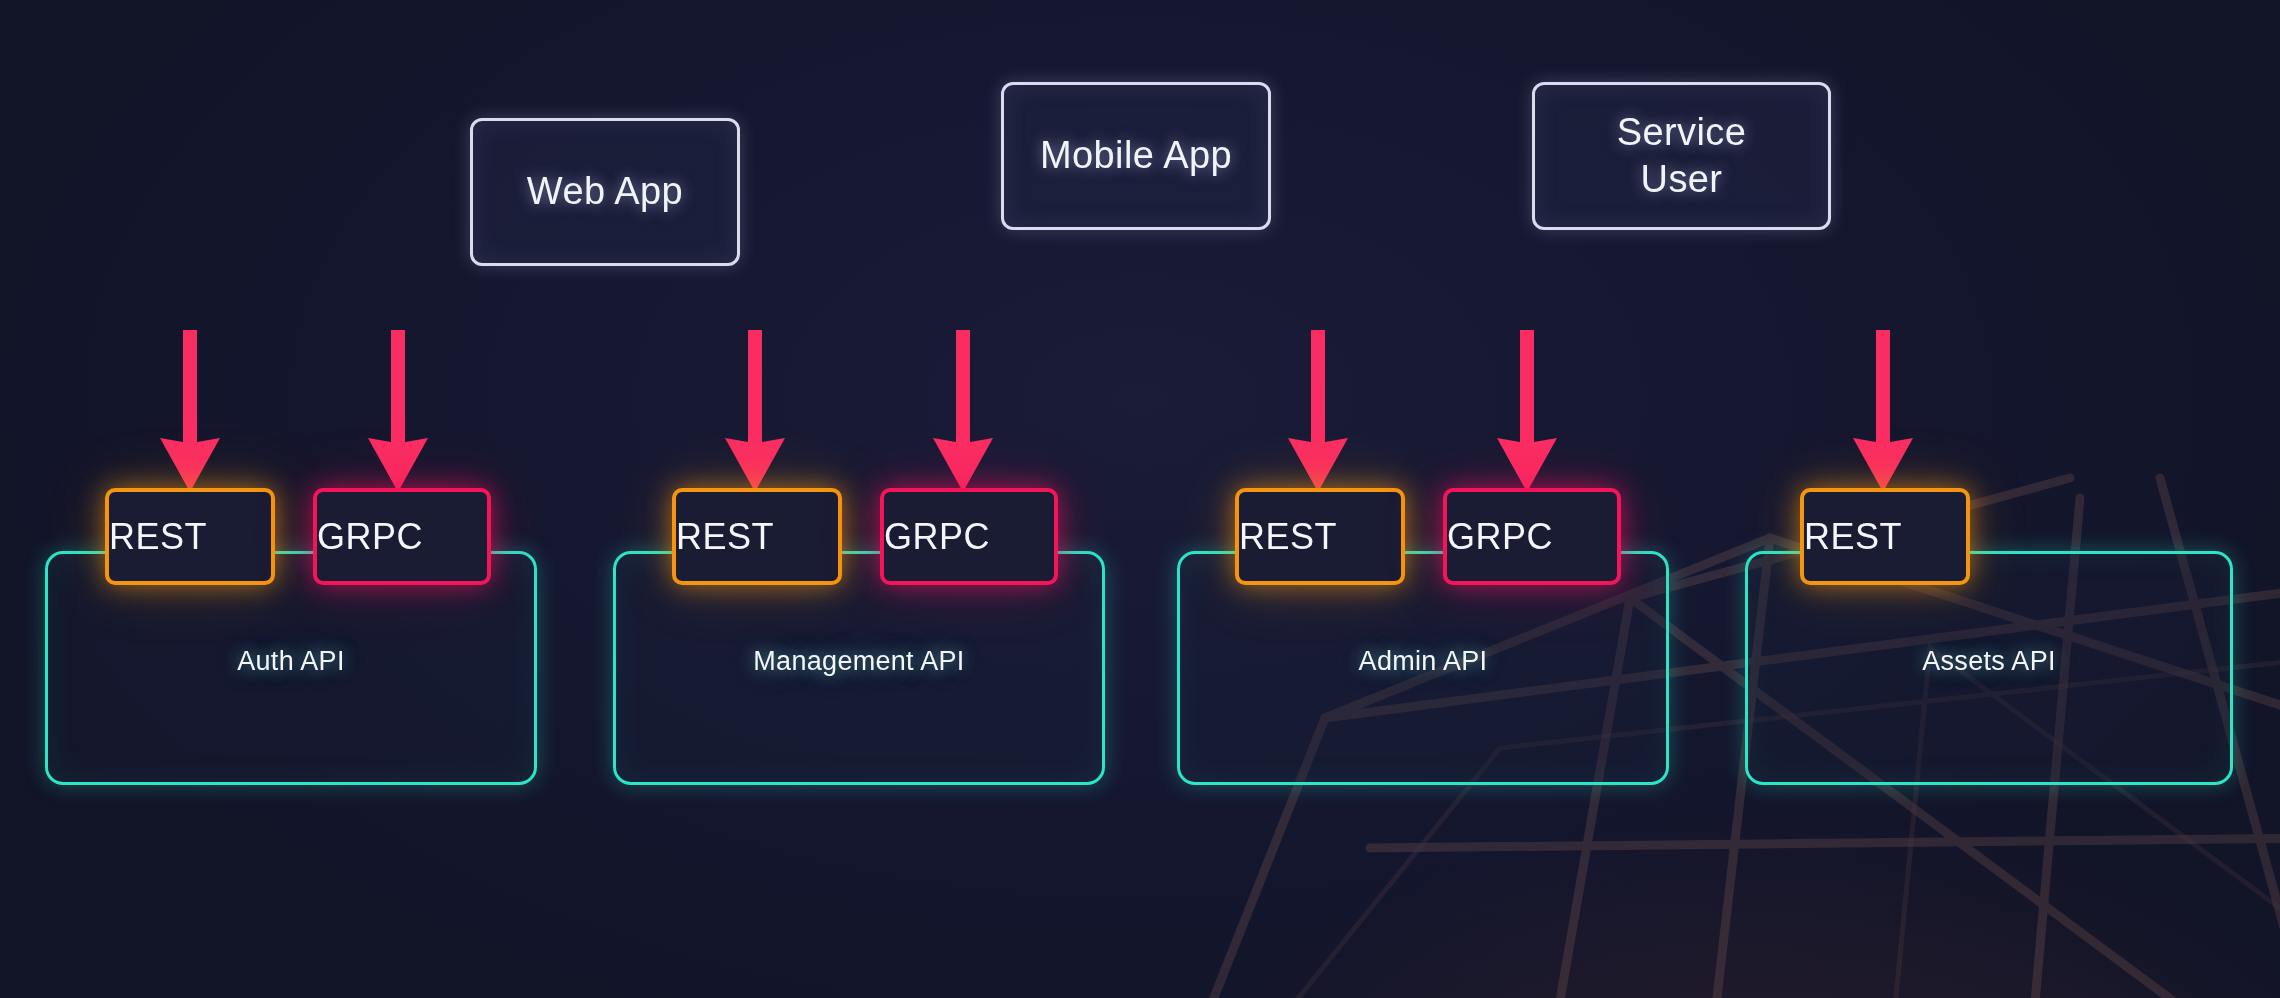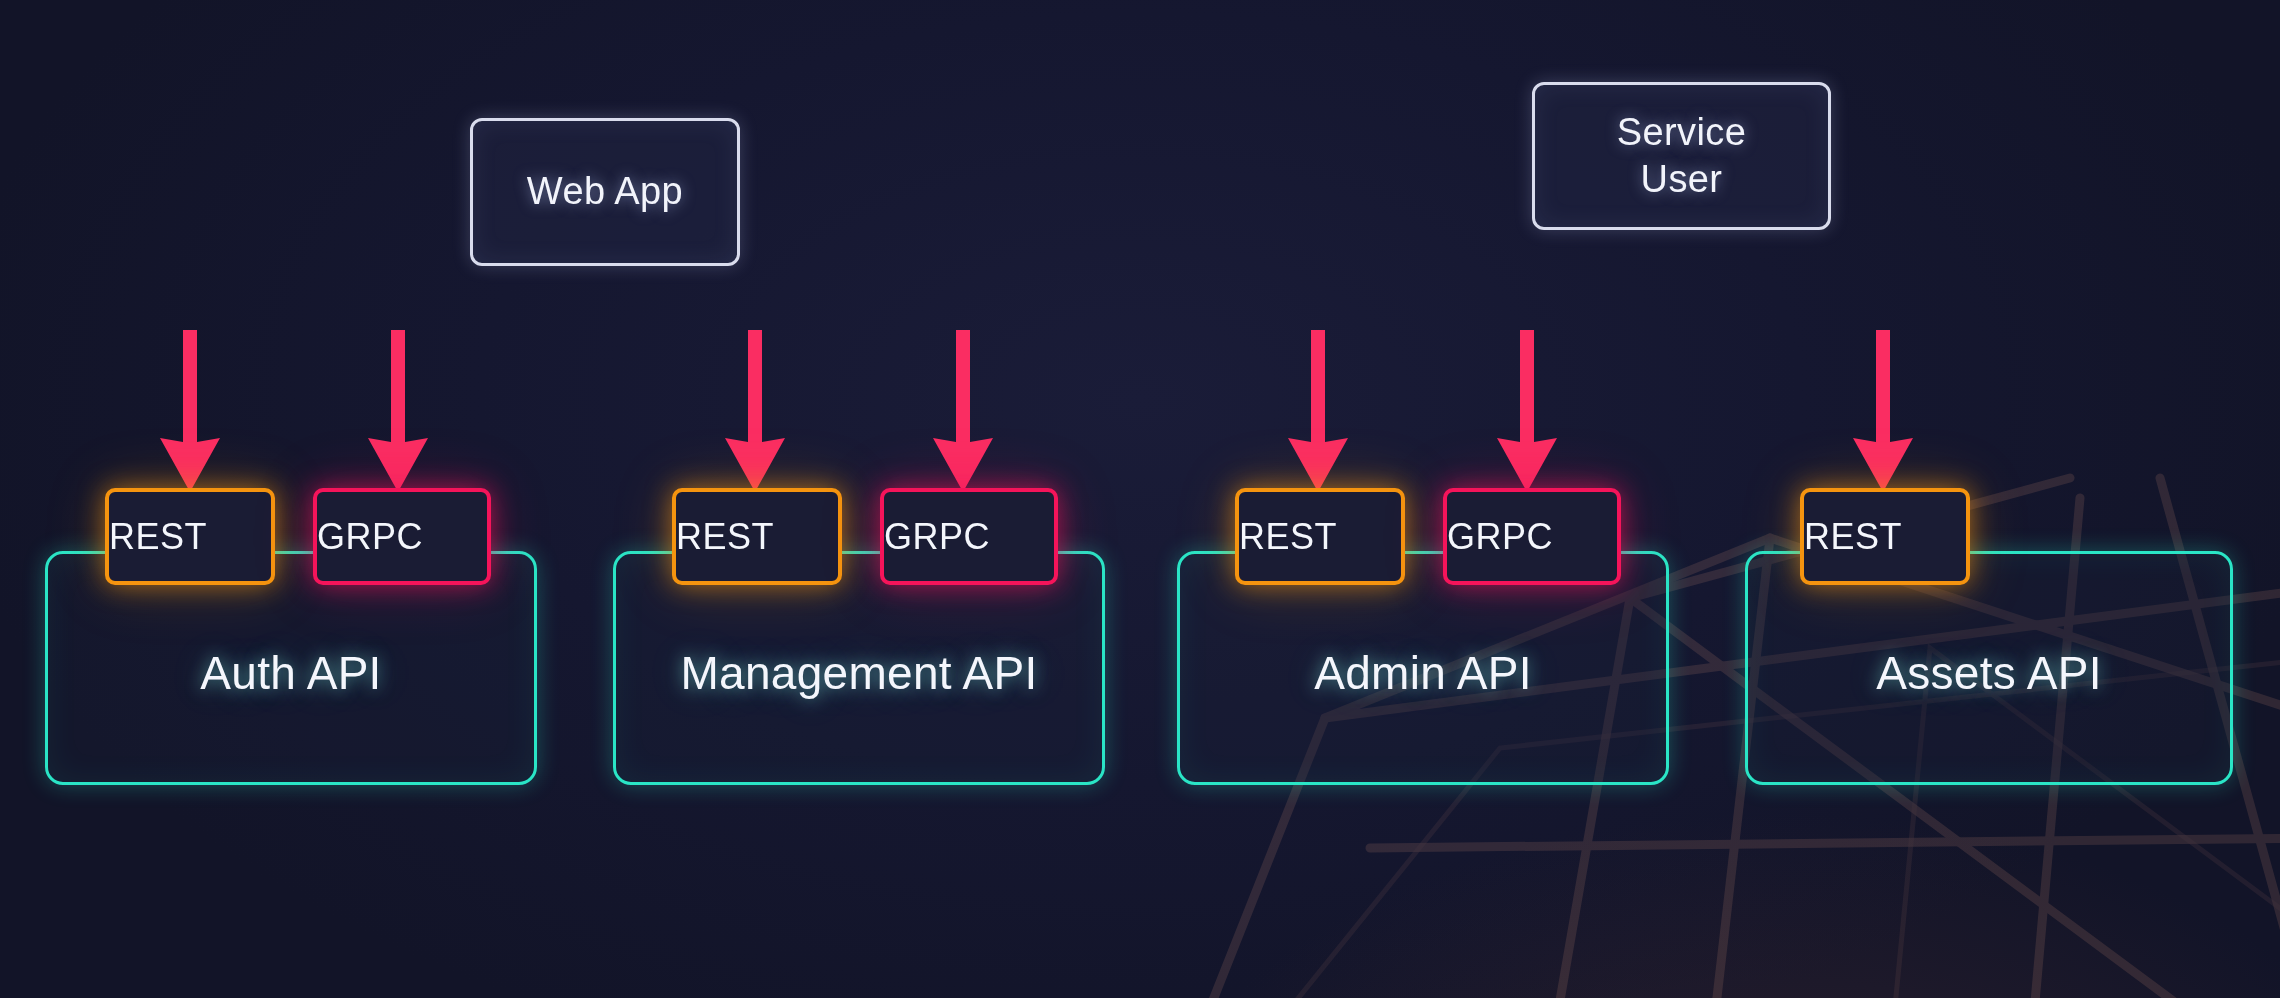--- a/index.html
+++ b/index.html
@@ -71,21 +71,21 @@
       0 0 22px rgba(42,229,198,0.30),
       inset 0 0 34px rgba(42,229,198,0.07);
   }
   .api-label {
     position: absolute;
     left: 0;
     right: 0;
     top: 92px;
     text-align: center;
     color: #f4f6fc;
-    font-size: 46px;
+    font-size: 27px;
     font-weight: 300;
     letter-spacing: 0.3px;
     text-shadow: 0 0 16px rgba(130,240,225,0.55), 0 0 34px rgba(90,200,220,0.30);
     pointer-events: none;
   }
 
   
   .badge {
     position: absolute;
     box-sizing: border-box;
@@ -127,20 +127,23 @@
     <g stroke="#b4786a" stroke-width="5" fill="none" opacity="0.35">
       <path d="M 180 640 L 430 330 L 1250 240"></path>
       <path d="M 820 640 L 860 230 L 1250 520"></path>
     </g>
   </svg>
 
   <div class="client-box" style="left:470px; top:82px; width:270px; height:148px;margin-top:36px;">
     <span>Web App</span>
   </div>
 
+  <div class="client-box" style="left:1001px; top:82px; width:270px; height:148px;">
+    <span>Mobile App</span>
+  </div>
 
   <div class="client-box" style="left:1532px; top:82px; width:299px; height:148px; padding:0 60px;">
     <span>Service User</span>
   </div>
 
   <svg class="arrow" style="left:150px; top:330px; width:80px; height:162px;" viewBox="0 0 80 162">
     <path d="M 33 0 L 47 0 L 47 112 L 70 108 L 40 162 L 10 108 L 33 112 Z" fill="#fa2d62"></path>
   </svg>
   <svg class="arrow" style="left:358px; top:330px; width:80px; height:162px;" viewBox="0 0 80 162">
     <path d="M 33 0 L 47 0 L 47 112 L 70 108 L 40 162 L 10 108 L 33 112 Z" fill="#fa2d62"></path>

